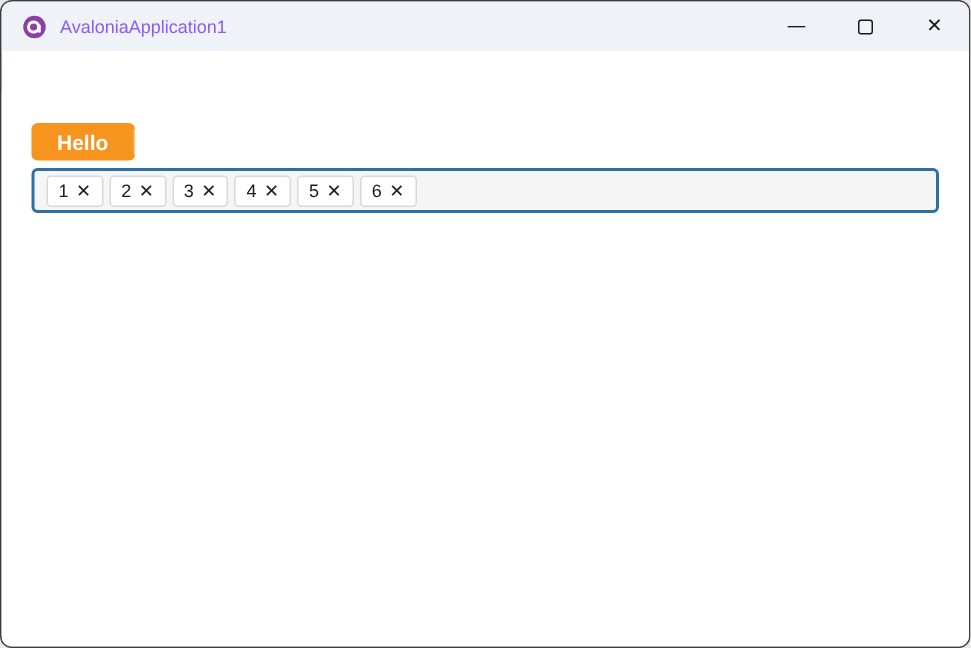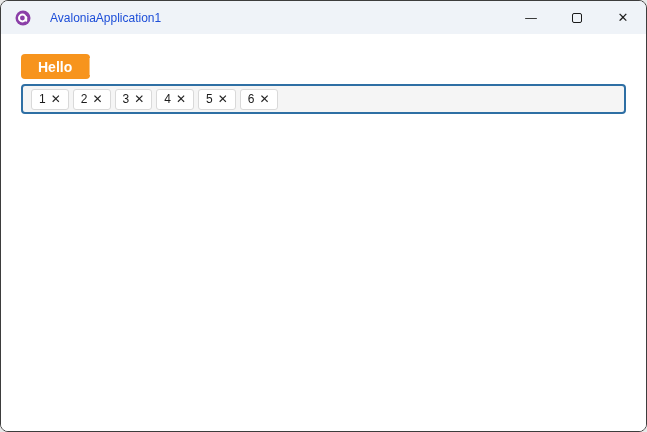--- a/index.html
+++ b/index.html
@@ -20,23 +20,23 @@
     height: 33px; flex: 0 0 33px;
     background: #eff3f8;
     display: flex; align-items: center;
   }
   .titlebar-logo {
     width: 16px; height: 16px;
     margin-left: 14px;
     display: inline-flex;
   }
   .titlebar-title {
-    margin-left: 19px;
+    margin-left: 9px;
     font-size: 12px;
-    color: #1d4ed8;
+    color: #8b5cf6;
     white-space: nowrap;
   }
   .titlebar-spacer { flex: 1; }
   .win-btn {
     width: 46px; height: 33px;
     border: none; background: transparent;
     display: inline-flex; align-items: center; justify-content: center;
     color: #1a1a1a; cursor: default;
     font-family: "DejaVu Sans", sans-serif;
   }
@@ -47,20 +47,21 @@
     border-radius: 2px;
     display: inline-block;
   }
   .win-btn.close { font-size: 13px; }
 
   
   .content {
     flex: 1;
     background: #ffffff;
     padding: 20px 20px 0 20px;
+    margin-top: 28px;
   }
 
   
   .split-button {
     display: inline-flex;
     height: 25px;
     background: #f7941d;
     border-radius: 4px;
     align-items: stretch;
     overflow: hidden;

